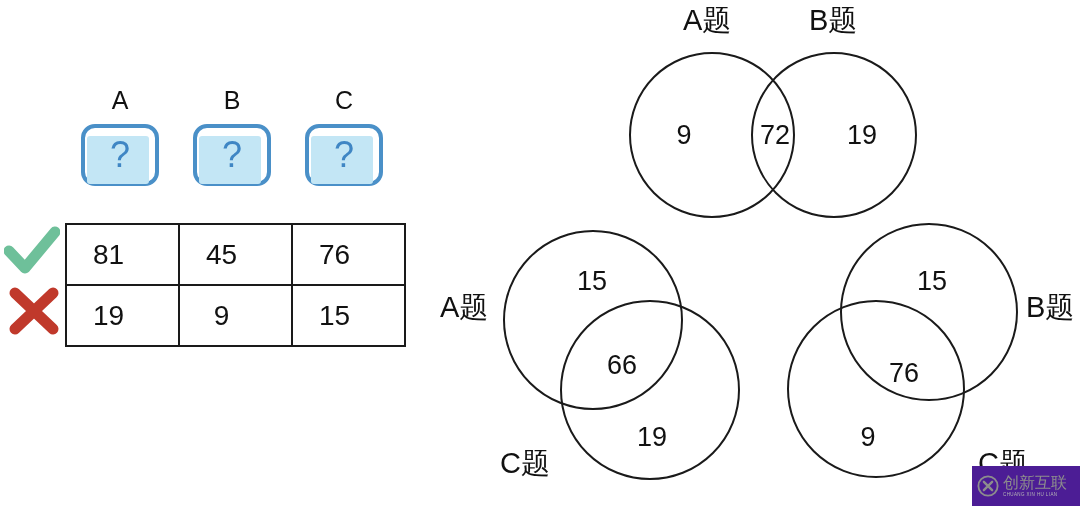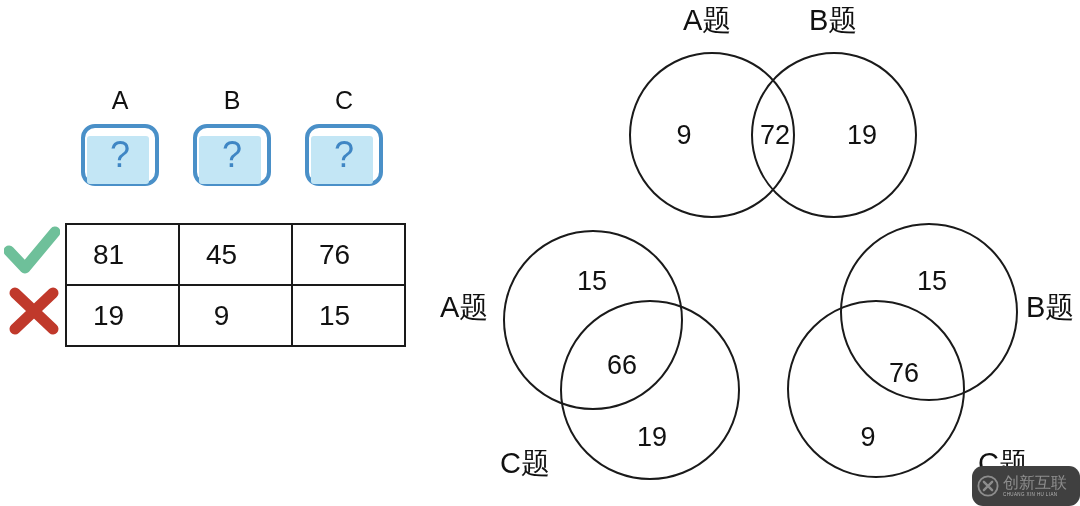--- a/index.html
+++ b/index.html
@@ -110,27 +110,26 @@
     white-space: nowrap;
   }
 
   
   .watermark {
     position: absolute;
     left: 972px;
     top: 466px;
     width: 108px;
     height: 40px;
-    background: #404040;
+    background: #4c1d95;
     display: flex;
     align-items: center;
     gap: 4px;
     padding-left: 5px;
     box-sizing: border-box;
-    border-radius: 11px;
   }
   .wm-logo {
     width: 22px;
     height: 22px;
     flex: 0 0 22px;
   }
   .wm-texts { display: flex; flex-direction: column; line-height: 1; }
   .wm-main {
     font-size: 16px;
     color: #8d8d8d;

